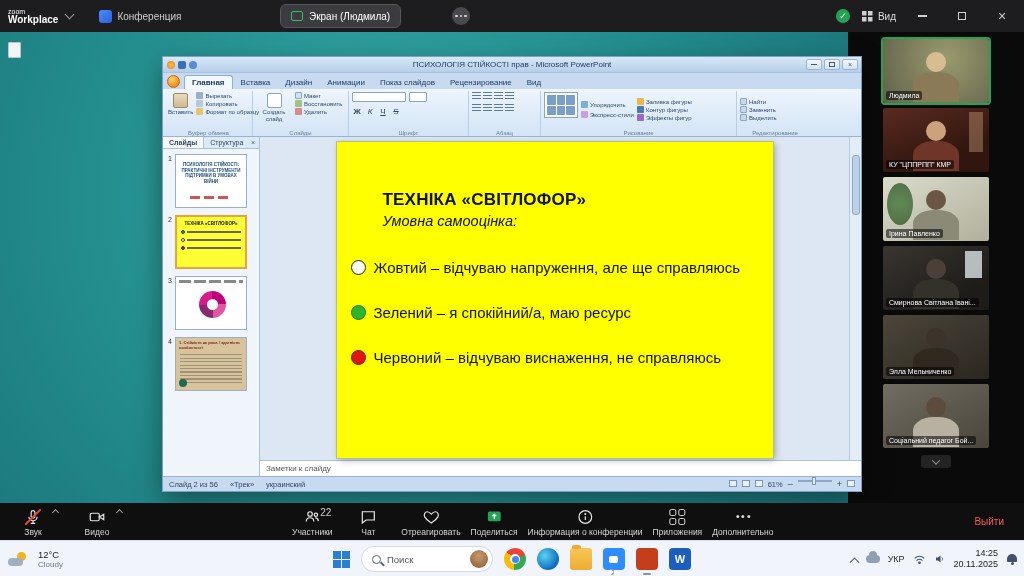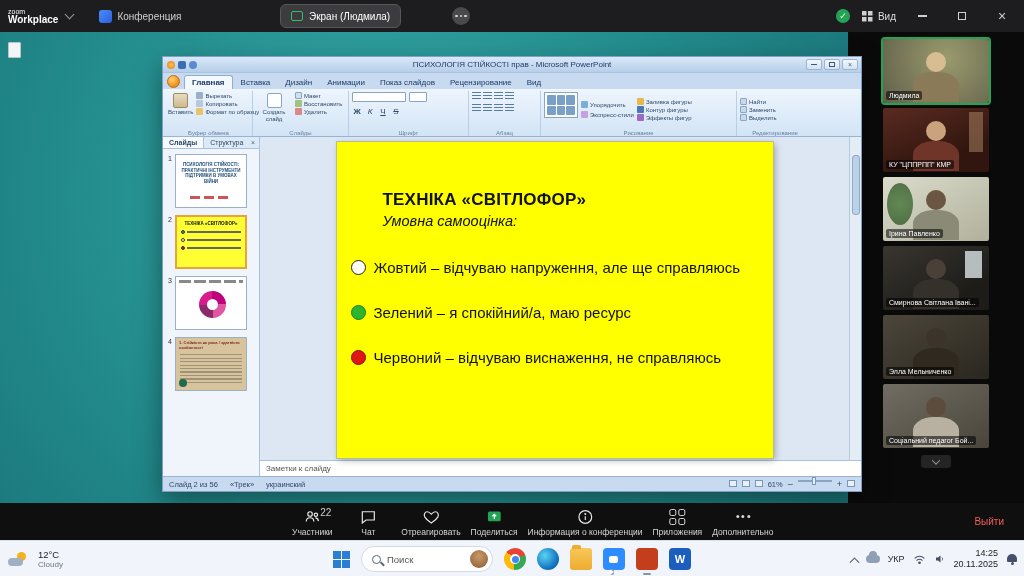--- a/index.html
+++ b/index.html
@@ -546,20 +546,42 @@
           <div class="torso"></div>
         <span class="nm">Соціальний педагог Бой...</span>
       </div>
       <div class="collapse">
           <i></i>
         </div>
     </div>
   </div>
 
   <div class="ztoolbar">
+    <div class="tleft">
+      <div class="titem">
+        <span class="caret"></span>
+        <span class="micwrap">
+          <svg width="18" height="18" viewBox="0 0 24 24" fill="none" stroke="#e6e6e6" stroke-width="1.6">
+              <rect x="9.5" y="3.5" width="5" height="10" rx="2.5"></rect>
+              <path d="M6.5 11.5a5.5 5.5 0 0 0 11 0"></path>
+              <path d="M12 17v3.5M9 20.5h6"></path>
+            </svg>
+          <span class="slash"></span>
+        </span>
+        <span>Звук</span>
+      </div>
+      <div class="titem">
+        <span class="caret"></span>
+        <svg width="18" height="18" viewBox="0 0 24 24" fill="none" stroke="#e6e6e6" stroke-width="1.6">
+            <rect x="3" y="7" width="12" height="10" rx="2"></rect>
+            <path d="M15 12l6-3.5v7z"></path>
+          </svg>
+        <span>Видео</span>
+      </div>
+    </div>
     <div class="tcenter">
       <div class="titem">
         <span class="badge">22</span>
         <svg width="18" height="18" viewBox="0 0 24 24" fill="none" stroke="#e6e6e6" stroke-width="1.6">
             <circle cx="9" cy="8" r="3"></circle>
             <path d="M4 18c0-3 2.2-5 5-5s5 2 5 5"></path>
             <circle cx="16.8" cy="9" r="2.3"></circle>
             <path d="M16 13.2c2.4 0 4 1.7 4.2 4.3"></path>
           </svg>
         <span>Участники</span>

